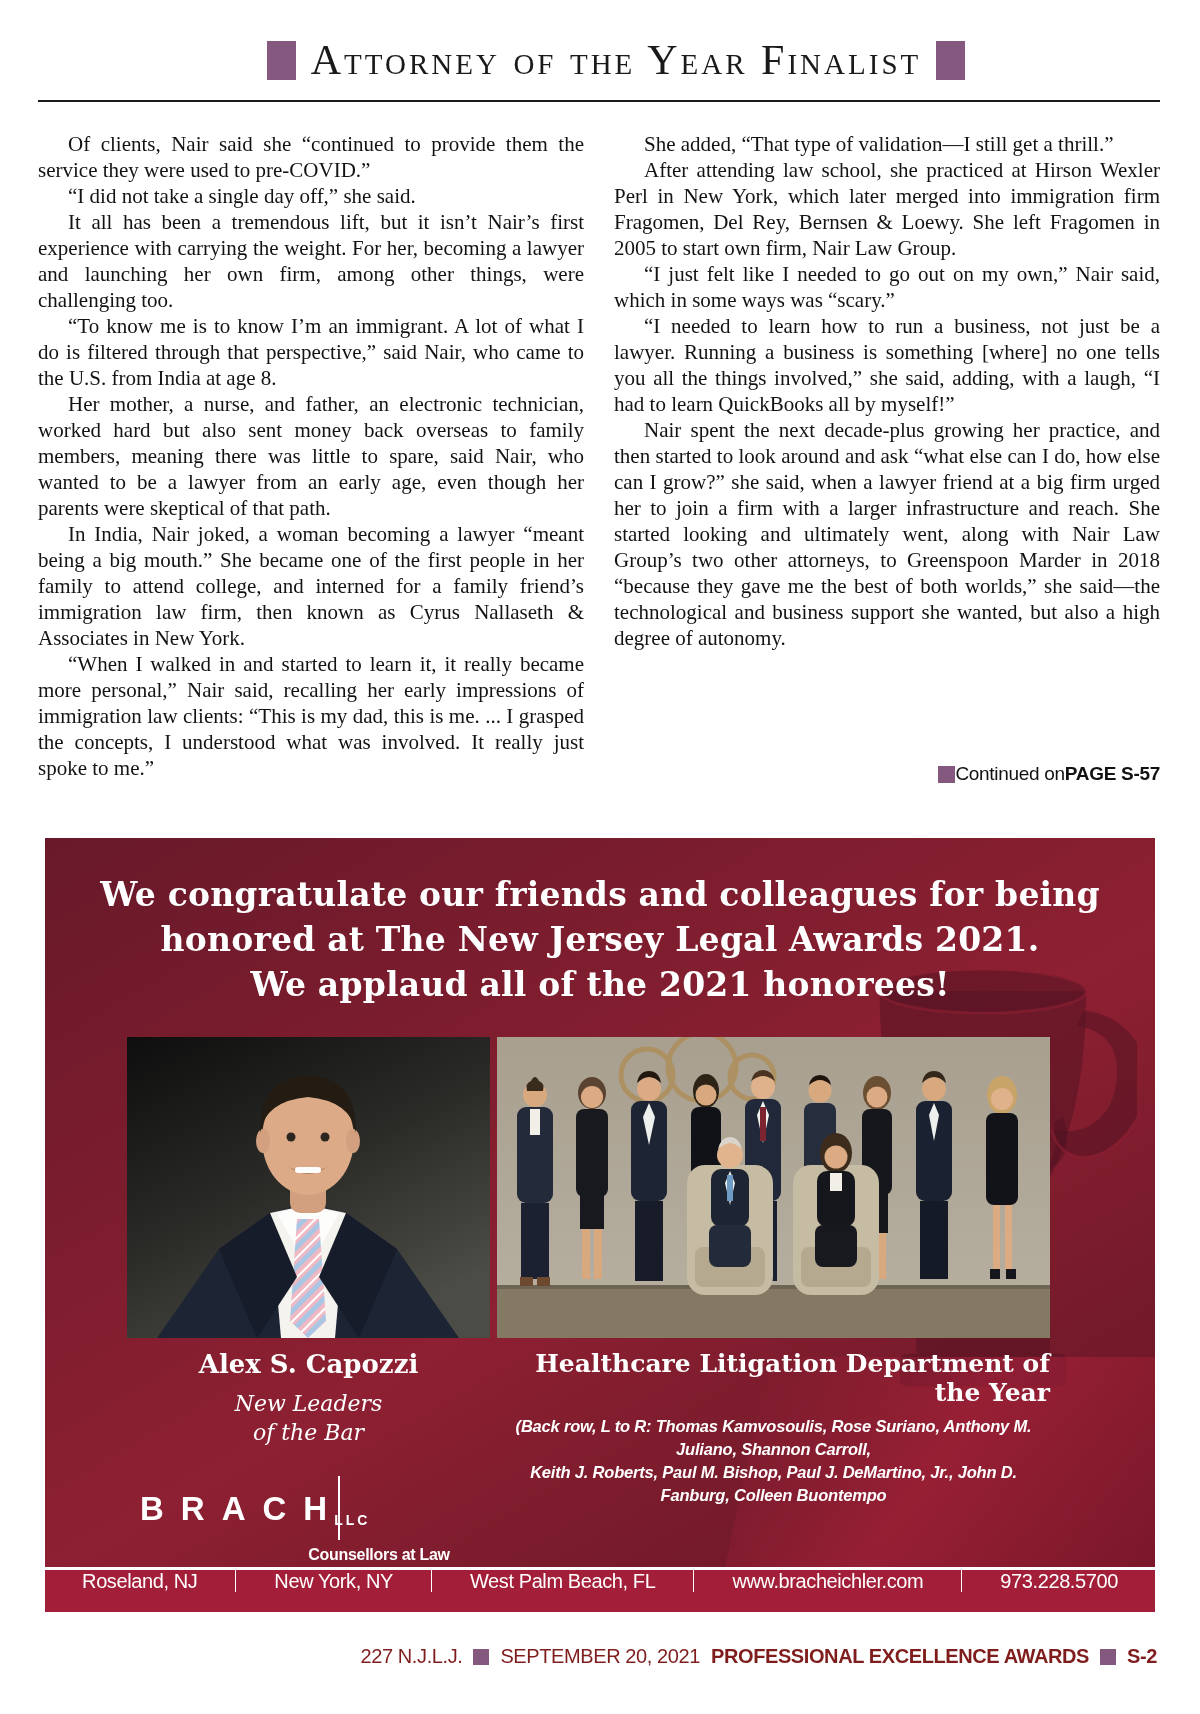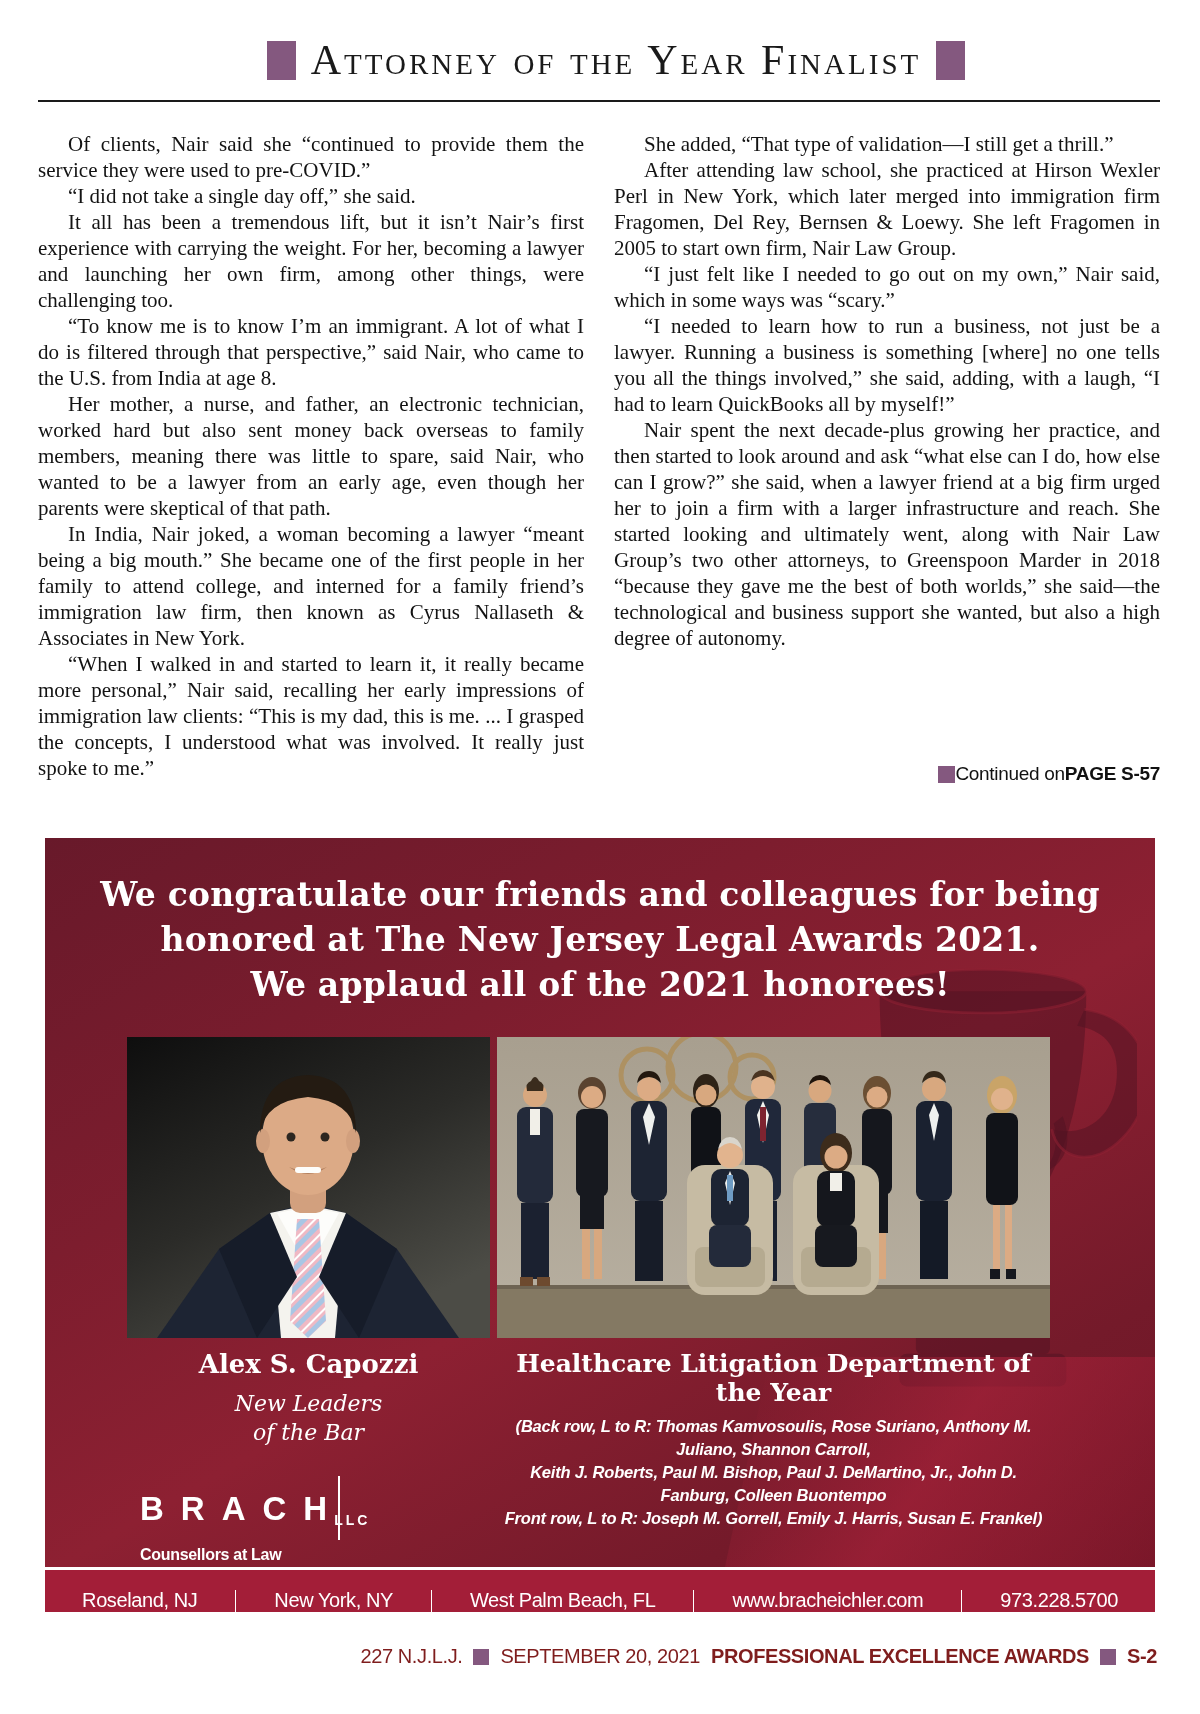--- a/index.html
+++ b/index.html
@@ -72,47 +72,47 @@
     font-family:"DejaVu Serif", serif; font-weight:bold; font-size:26px;
   }
   .cap-left .cap-award {
     margin-top:10px; font-family:"DejaVu Serif", serif; font-style:italic;
     font-size:22px; line-height:29px;
   }
   .cap-right {
     position:absolute; left:452px; top:511px; width:553px; text-align:center; color:#fff;
   }
   .cap-right .cap-title {
-    font-family:"DejaVu Serif", serif; font-weight:bold; font-size:25px;
+    font-family:"DejaVu Serif", serif; font-weight:bold; font-size:25px;text-align:right;
   }
   .cap-right .cap-lines {
     margin-top:8px; font-family:"Liberation Sans", sans-serif; font-style:italic;
     font-weight:bold; font-size:16.5px; line-height:23px; letter-spacing:-0.2px;
   }
 
   .be-logo { position:absolute; left:95px; top:638px; width:478px; color:#fff; }
   .be-row { display:flex; align-items:center; }
   .be-word {
     font-family:"Liberation Sans", sans-serif; font-weight:bold;
     font-size:33px; letter-spacing:17px; line-height:33px;
   }
   .be-bar { width:2px; height:64px; background:#ffffff; margin:0 4px 0 -6px; }
   .be-llc {
     font-family:"Liberation Sans", sans-serif; font-weight:bold;
     font-size:14px; letter-spacing:3px; align-self:flex-end; margin:0 0 12px -10px;
   }
   .be-tagline {
-    text-align:left; margin-top:6px; font-family:"Liberation Sans", sans-serif;
+    text-align:center; margin-top:6px; font-family:"Liberation Sans", sans-serif;
     font-weight:bold; font-size:16px; letter-spacing:-0.3px;
   }
 
   .ad-bottombar {
     position:absolute; left:0; bottom:0; width:100%; height:45px;
     border-top:3px solid #ffffff; background:#a31e38;
-    display:flex; justify-content:center; align-items:flex-end;
+    display:flex; justify-content:center; align-items:flex-start;
     color:#ffffff; font-family:"Liberation Sans", sans-serif; font-size:20px;
     letter-spacing:-0.4px;
     margin-top:44px;
   }
   .bbar-sep { width:1px; height:22px; background:#ffffff; margin:0 38px; }
 
   
   .footer {
     position:absolute; top:1645px; right:43px;
     display:flex; align-items:center; gap:11px;
@@ -328,21 +328,20 @@
       <div class="cap-award">
         <div>New Leaders</div>
         <div>of the Bar</div>
       </div>
     </div>
     <div class="cap-right">
       <div class="cap-title">Healthcare Litigation Department of the Year</div>
       <div class="cap-lines">
         <div>(Back row, L to R: Thomas Kamvosoulis, Rose Suriano, Anthony M. Juliano, Shannon Carroll,</div>
         <div>Keith J. Roberts, Paul M. Bishop, Paul J. DeMartino, Jr., John D. Fanburg, Colleen Buontempo</div>
-        <div>Front row, L to R: Joseph M. Gorrell, Emily J. Harris, Susan E. Frankel)</div>
       </div>
     </div>
 
     <div class="be-logo">
       <div class="be-row">
         <span class="be-word">BRACH</span>
         <span class="be-bar"></span>
         <span class="be-llc">LLC</span>
       </div>
       <div class="be-tagline">Counsellors at Law</div>

